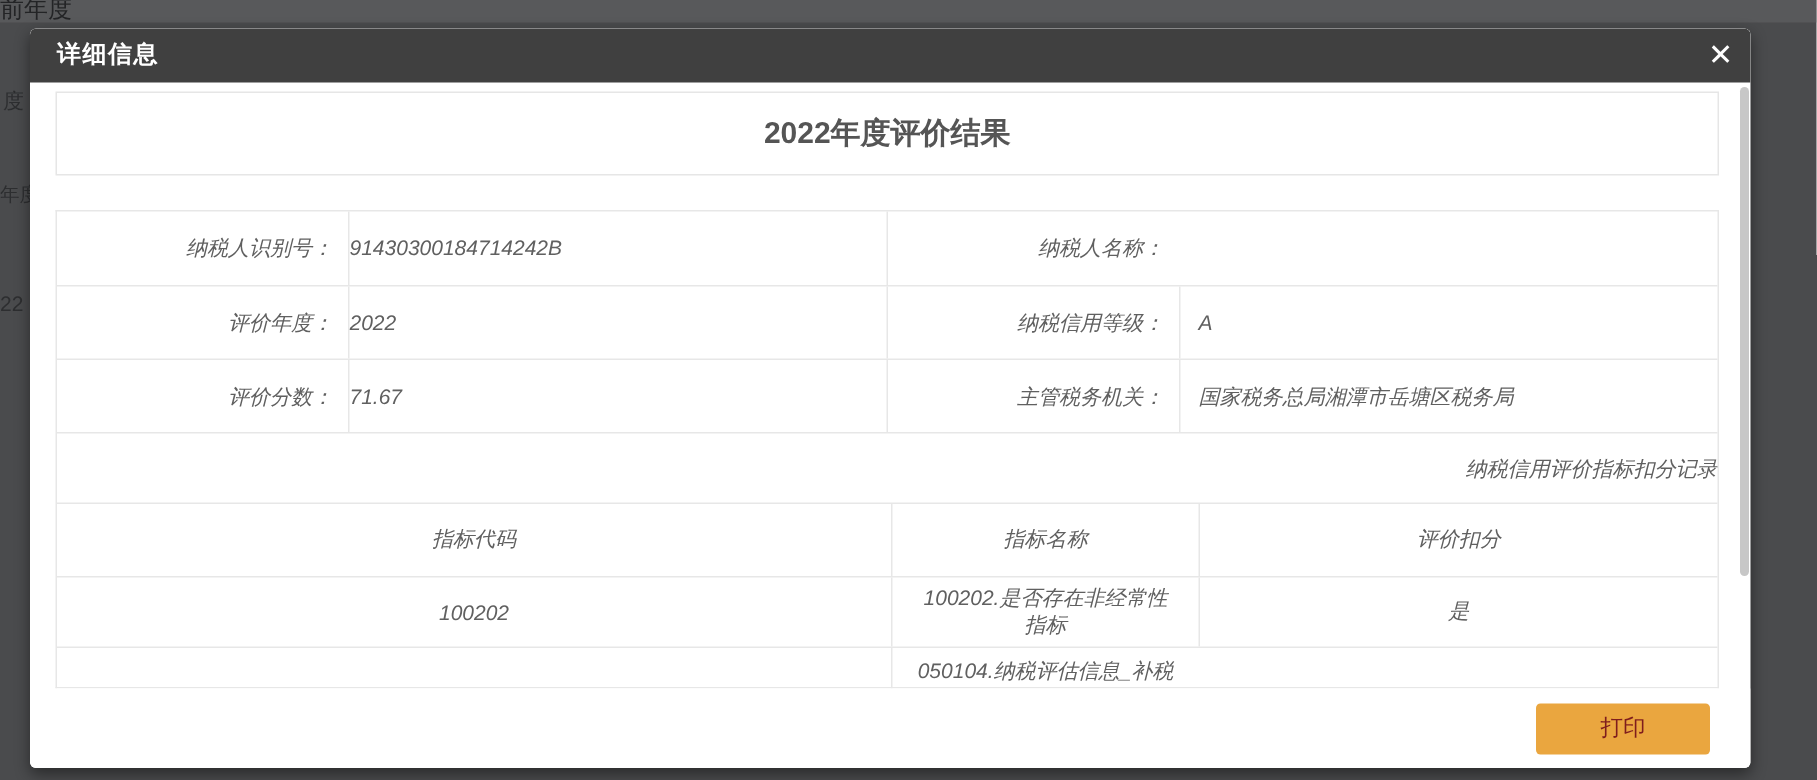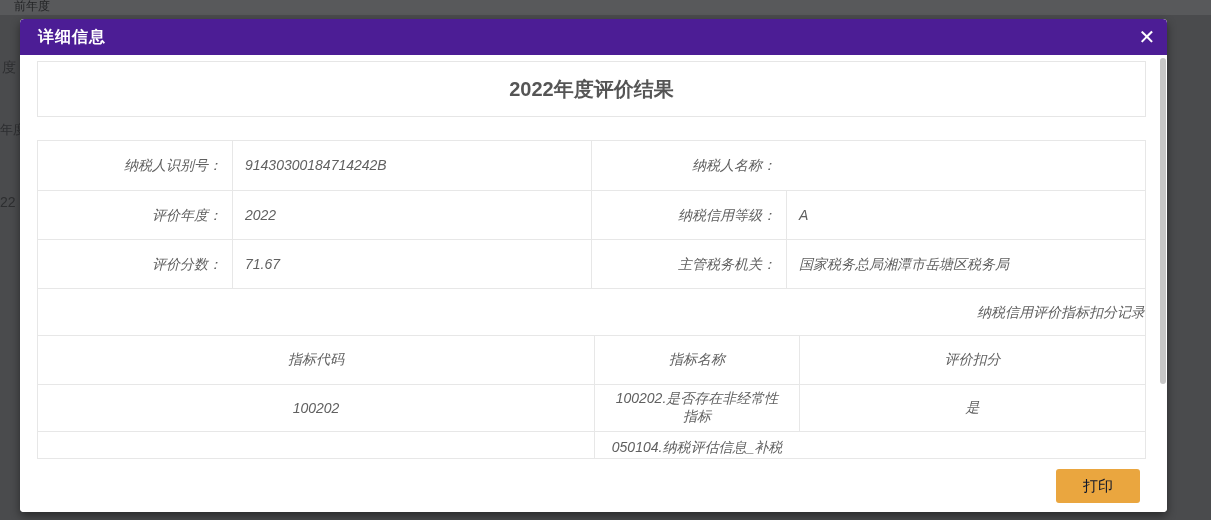--- a/index.html
+++ b/index.html
@@ -6,37 +6,37 @@
   html,body { width:1211px; height:520px; }
   body {
     font-family:"Liberation Sans","DejaVu Sans",sans-serif;
     position:relative; overflow:hidden;
     background:#4a4b4d;
     width:1211px; height:520px;
   }
   
   .bg-topbar {
     position:absolute; left:0; top:0; width:1211px; height:15px;
-    background:#58595b; color:#232426; font-size:12px; line-height:13px;
-    padding-left:14px; overflow:hidden;
+    background:#58595b; color:#232426; font-size:16px; line-height:13px;
+    padding-left:0; overflow:hidden;
   }
   .bg-frag { position:absolute; color:#2d2e30; overflow:hidden; }
   .bg-frag.f1 { left:2px;  top:59px;  font-size:14px; }
   .bg-frag.f2 { left:0px;  top:121px; font-size:13px; width:20px; white-space:nowrap; }
   .bg-frag.f3 { left:0px;  top:166px; font-size:14px;margin-top:28px; }
 
   
   .modal {
     position:absolute; left:20px; top:19px; width:1147px; height:493px;
     background:#ffffff; border-radius:4px;
     box-shadow:0 4px 10px rgba(0,0,0,0.45);
     overflow:hidden;
   }
   .modal-header {
-    position:relative; height:36px; background:#4c1d95;
+    position:relative; height:36px; background:#404040;
     border-radius:4px 4px 0 0;
   }
   .modal-header .title {
     position:absolute; left:18px; top:0; line-height:36px;
     color:#ffffff; font-size:16px; font-weight:bold; letter-spacing:1px;
   }
   .close-btn {
     position:absolute; right:5px; top:0; width:30px; height:36px;
     color:#ffffff; font-size:20px; font-weight:300; line-height:36px;
     text-align:center; cursor:pointer;
@@ -54,21 +54,21 @@
     margin-top:23px; border:1px solid #e7e7e7; border-bottom:none;
     font-size:14px; color:#606060;font-style:italic;
   }
   .trow { display:flex; border-top:1px solid #e7e7e7; }
   .trow:first-child { border-top:none; }
   .tcell { border-left:1px solid #e7e7e7; overflow:hidden; }
   .tcell:first-child { border-left:none; }
   .r-info { height:49px; }
   .r-info .tcell { line-height:48px; white-space:nowrap; }
   .c-lab  { width:194px; text-align:right; padding-right:10px; }
-  .c-val  { width:359px; padding-left:12px; }
+  .c-val  { width:359px; }
   .c-lab2 { width:195px; text-align:right; padding-right:10px; }
   .c-val2 { flex:1; padding-left:12px; }
   .r-section { height:47px; }
   .r-section .tcell { flex:1; text-align:right; line-height:46px; }
   .r-head { height:49px; }
   .r-data { height:47px; }
   .c-a { width:556px; text-align:center; }
   .c-b { width:205px; text-align:center; padding:0 14px; }
   .c-c { flex:1; text-align:left; }
   .r-head .tcell, .r-data .tcell { display:flex; align-items:center; justify-content:center; }
@@ -78,23 +78,23 @@
   .body-clip-line {
     position:absolute; left:17px; right:21px; bottom:0; height:1px;
     background:#e7e7e7;
   }
   .scroll-thumb {
     position:absolute; right:1px; top:39px; width:6px; height:326px;
     background:#c7c7c7; border-radius:3px; cursor:pointer;
   }
   .modal-footer { position:relative; height:53px; background:#ffffff; }
   .print-btn {
-    position:absolute; right:27px; top:10px; width:84px; height:34px;
+    position:absolute; right:27px; top:10px; width:116px; height:34px;
     background:#eaa63f; border:none; border-radius:3px;
-    color:#0f172a; font-size:15px; text-align:center; line-height:34px;
+    color:#7f1d1d; font-size:15px; text-align:center; line-height:34px;
     cursor:pointer; font-family:inherit;
   }
 </style>
 </head>
 <body>
 
 <div class="bg-topbar">前年度</div>
 <div class="bg-frag f1">度</div>
 <div class="bg-frag f2">年度</div>
 <div class="bg-frag f3">22</div>

